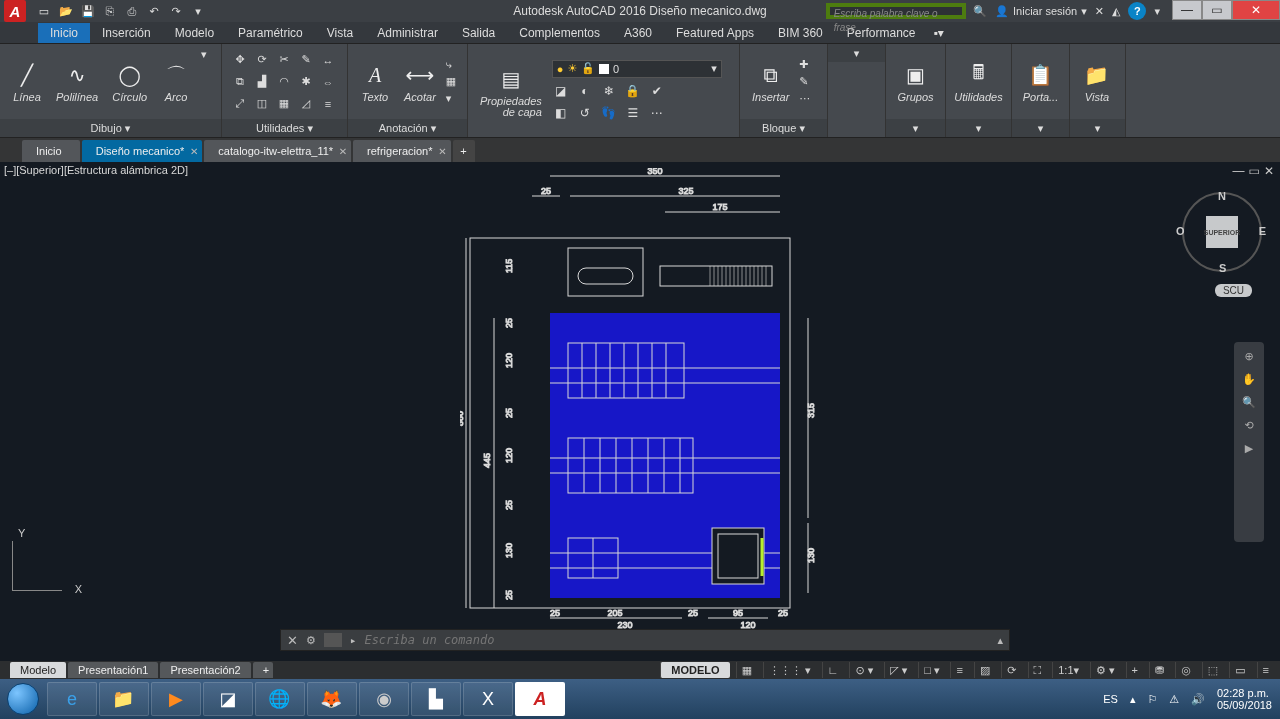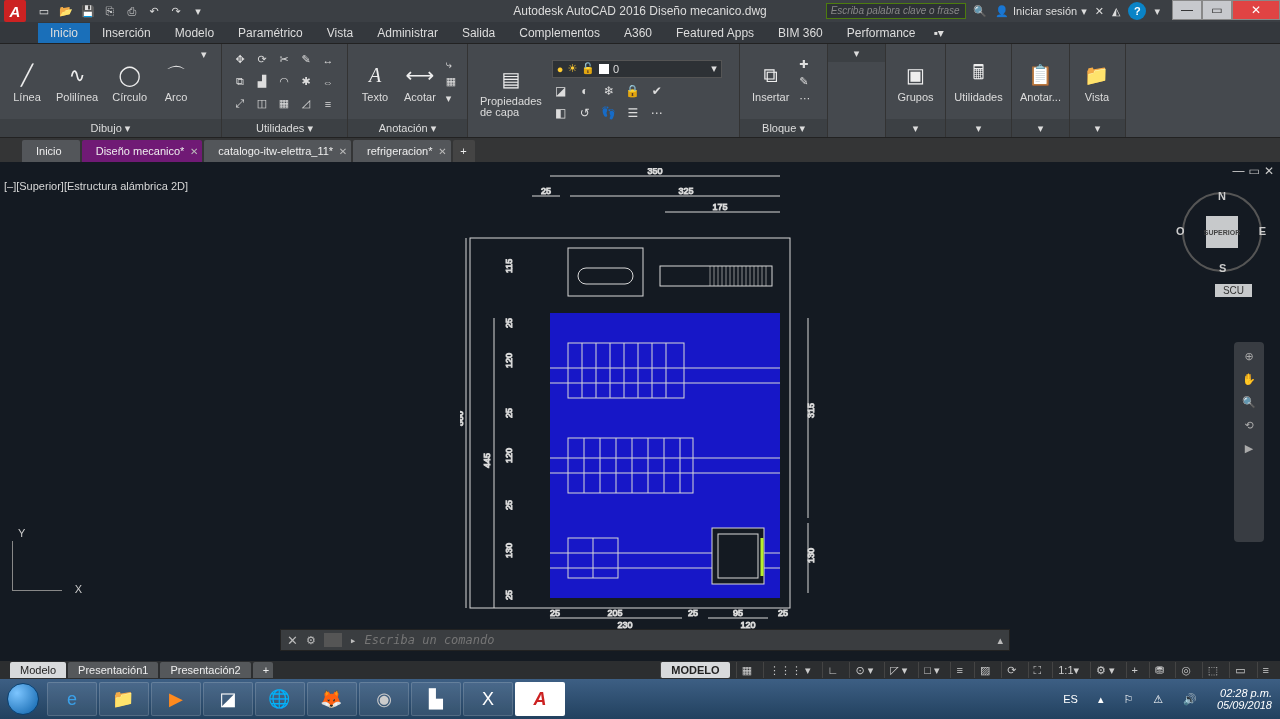--- a/index.html
+++ b/index.html
@@ -10,62 +10,62 @@
 .wincontrols div { width:30px; height:20px; background:#c7c9cd; border:1px solid #888; display:flex; align-items:center; justify-content:center; font-size:12px; color:#222; }
 .wincontrols .wclose { background:#e04343; color:#fff; width:48px; }
 
 
 .titlebar { height:22px; background:#3b3f44; display:flex; align-items:center; padding-left:4px; position:relative; }
 .applogo { width:22px; height:22px; background:#c22; color:#fff; font-weight:bold; font-size:15px; display:flex; align-items:center; justify-content:center; font-style:italic; border-radius:2px; }
 .qat { display:flex; gap:6px; margin-left:10px; }
 .qat span { width:16px; height:16px; display:flex; align-items:center; justify-content:center; color:#ddd; font-size:11px; }
 .apptitle { position:absolute; left:50%; transform:translateX(-50%); color:#ddd; font-size:12px; }
 .titleright { position:absolute; right:120px; display:flex; align-items:center; gap:8px; }
-.searchbar { width:140px; height:16px; background:#2d3135; border:1px solid #4d7c0f; color:#888; font-style:italic; font-size:10px; padding:0 4px; line-height:14px; }
+.searchbar { width:140px; height:16px; background:#2d3135; border:4px solid #4d7c0f; color:#888; font-style:italic; font-size:10px; padding:0 4px; line-height:14px; }
 .loginbtn, .helpicon { color:#ddd; font-size:11px; display:flex; align-items:center; gap:4px; }
 .helpicon { width:18px; height:18px; border-radius:50%; background:#0a84c7; color:#fff; justify-content:center; font-weight:bold; }
 
 
 .menutabs { height:22px; background:#34383d; display:flex; align-items:end; padding-left:38px; border-bottom:1px solid #222; }
 .menutabs .mtab { padding:3px 12px; color:#ddd; font-size:12px; cursor:pointer; }
 .menutabs .mtab.active { background:#1a6fb9; }
 
 
 .ribbon { height:94px; background:#45494e; display:flex; border-bottom:1px solid #222; }
 .rpanel { border-right:1px solid #333; display:flex; flex-direction:column; position:relative; }
 .rpanel .body { flex:1; display:flex; align-items:center; padding:4px 8px; gap:6px; }
 .rpanel .label { height:18px; background:#3c4044; text-align:center; font-size:11px; color:#ddd; line-height:18px; }
 .bigbtn { display:flex; flex-direction:column; align-items:center; gap:2px; padding:2px 4px; min-width:36px; }
 .bigbtn .ic { width:30px; height:30px; display:flex; align-items:center; justify-content:center; font-size:20px; color:#eee; }
-.bigbtn .lbl { font-size:11px; color:#ddd; text-align:left; line-height:11px; }
+.bigbtn .lbl { font-size:11px; color:#ddd; text-align:right; line-height:11px;font-style:italic; }
 .smgrid { display:grid; grid-template-columns:repeat(5,20px); grid-template-rows:repeat(3,20px); gap:2px; }
 .smgrid span { width:20px; height:20px; display:flex; align-items:center; justify-content:center; color:#ddd; font-size:11px; }
 .layerctl { display:flex; flex-direction:column; gap:4px; }
 .layerdd { width:170px; height:18px; background:#2d3135; border:1px solid #555; color:#ddd; font-size:11px; display:flex; align-items:center; padding:0 4px; gap:4px; }
 .layerdd::after{content:"▾"; margin-left:auto;}
 .smrow { display:flex; gap:6px; }
 .smrow span { width:18px; height:18px; display:flex; align-items:center; justify-content:center; font-size:12px; color:#ddd; }
 
 
 .doctabs { height:24px; background:#343536; display:flex; align-items:end; padding-left:22px; gap:2px; }
 .dtab { height:22px; background:#53565a; padding:0 18px 0 14px; display:flex; align-items:center; color:#eee; font-size:11px; border-radius:2px 2px 0 0; position:relative; }
-.dtab.active { background:#701a75; }
+.dtab.active { background:#0369a1; }
 .dtab .x { position:absolute; right:4px; font-size:10px; color:#bbb; }
 .dtab.plus { width:22px; padding:0; justify-content:center; background:#444; }
 
 
 .drawarea { position:absolute; top:162px; left:0; right:0; bottom:58px; background:#141a22; overflow:hidden; }
-.viewlabel { position:absolute; top:18px; left:4px; color:#d8d8d8; font-size:11px; }
+.viewlabel { position:absolute; top:2px; left:4px; color:#d8d8d8; font-size:11px; }
 .viewctrls { position:absolute; top:2px; right:6px; display:flex; gap:4px; color:#ccc; font-size:12px; }
 .viewcube { position:absolute; top:30px; right:18px; width:80px; height:80px; }
 .viewcube .ring { position:absolute; inset:0; border:2px solid #555; border-radius:50%; }
 .viewcube .cube { position:absolute; top:24px; left:24px; width:32px; height:32px; background:#c7c9cb; color:#444; font-size:7px; display:flex; align-items:center; justify-content:center; font-weight:bold; }
 .viewcube .dir { position:absolute; color:#ccc; font-size:11px; font-weight:bold;}
 .viewcube .n{top:-2px; left:36px;} .viewcube .s{bottom:-2px; left:37px;} .viewcube .e{right:-4px; top:33px;} .viewcube .w{left:-6px; top:33px;}
-.scu { position:absolute; top:122px; right:28px; padding:1px 8px; background:#c7c9cb; color:#333; font-size:10px; border-radius:0; }
+.scu { position:absolute; top:122px; right:28px; padding:1px 8px; background:#c7c9cb; color:#333; font-size:10px; border-radius:6px; }
 .navbar { position:absolute; top:180px; right:16px; width:30px; height:200px; background:rgba(80,84,88,.6); border-radius:4px; display:flex; flex-direction:column; align-items:center; gap:10px; padding:8px 0; color:#aaa; }
 .ucs { position:absolute; left:12px; bottom:70px; width:60px; height:60px; }
 .ucs .yax { position:absolute; left:0; bottom:0; width:1px; height:50px; background:#888; }
 .ucs .xax { position:absolute; left:0; bottom:0; width:50px; height:1px; background:#888; }
 .ucs .yl { position:absolute; left:6px; top:-4px; color:#ccc; }
 .ucs .xl { position:absolute; right:-10px; bottom:-4px; color:#ccc; }
 
 
 .dwg { position:absolute; left:460px; top:6px; }
 
@@ -85,22 +85,22 @@
 
 .statusbar { position:absolute; bottom:40px; right:0; height:18px; display:flex; align-items:center; gap:6px; padding:0 6px; background:#2c2e30; }
 .statusbar .sbtn { height:16px; padding:0 5px; display:flex; align-items:center; color:#ccc; font-size:11px; border-left:1px solid #444; }
 .statusbar .modelo { background:#d8dadc; color:#222; padding:0 10px; font-weight:bold; border-radius:2px; }
 
 
 .taskbar { position:absolute; bottom:0; left:0; right:0; height:40px; background:linear-gradient(#3d5f84,#22415f); display:flex; align-items:center; }
 .taskbar .start { width:46px; height:40px; display:flex; align-items:center; justify-content:center; }
 .taskbar .start .orb { width:32px; height:32px; border-radius:50%; background:radial-gradient(circle at 30% 30%,#7cc5ff,#0a5fa8); border:1px solid #0a4070; }
 .taskbar .tb { width:50px; height:34px; margin:0 1px; background:rgba(255,255,255,.08); border:1px solid rgba(255,255,255,.15); display:flex; align-items:center; justify-content:center; font-size:18px; border-radius:2px; }
-.tray { margin-left:auto; display:flex; align-items:center; gap:20px; padding-right:8px; color:#fff; font-size:11px; }
-.tray .clock { text-align:right; line-height:12px;font-style:italic; }
+.tray { margin-left:auto; display:flex; align-items:center; gap:12px; padding-right:8px; color:#fff; font-size:11px; }
+.tray .clock { line-height:12px; }
 .red{background:#cf3a2f;} .green{background:#1d8a3d;}
 </style>
 </head>
 <body>
 
 <div class="wincontrols">
   <div>—</div>
   <div>▭</div>
   <div class="wclose">✕</div>
 </div>
@@ -281,21 +281,21 @@
           <div class="lbl">Utilidades</div>
         </div>
       </div>
     <div class="label">▾</div>
   </div>
 
   <div class="rpanel" style="width:58px">
     <div class="body">
         <div class="bigbtn">
           <div class="ic">📋</div>
-          <div class="lbl">Anotar...</div>
+          <div class="lbl">Porta...</div>
         </div>
       </div>
     <div class="label">▾</div>
   </div>
 
   <div class="rpanel" style="width:56px">
     <div class="body">
         <div class="bigbtn">
           <div class="ic">📁</div>
           <div class="lbl">Vista</div>

